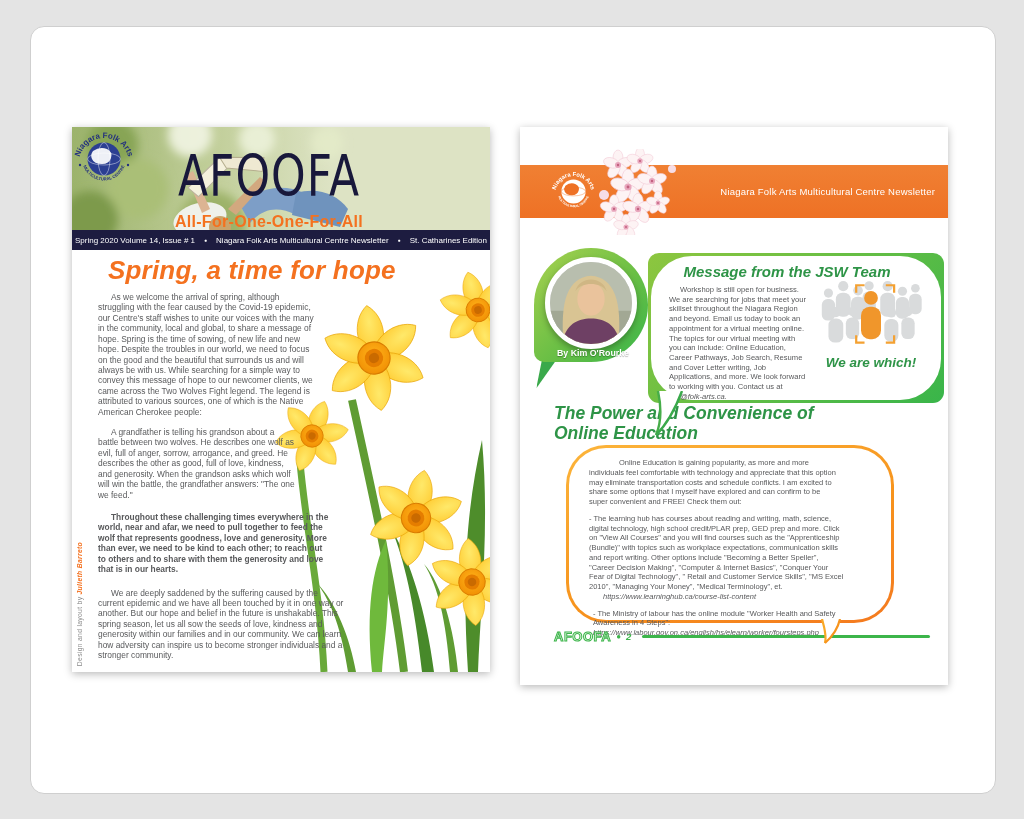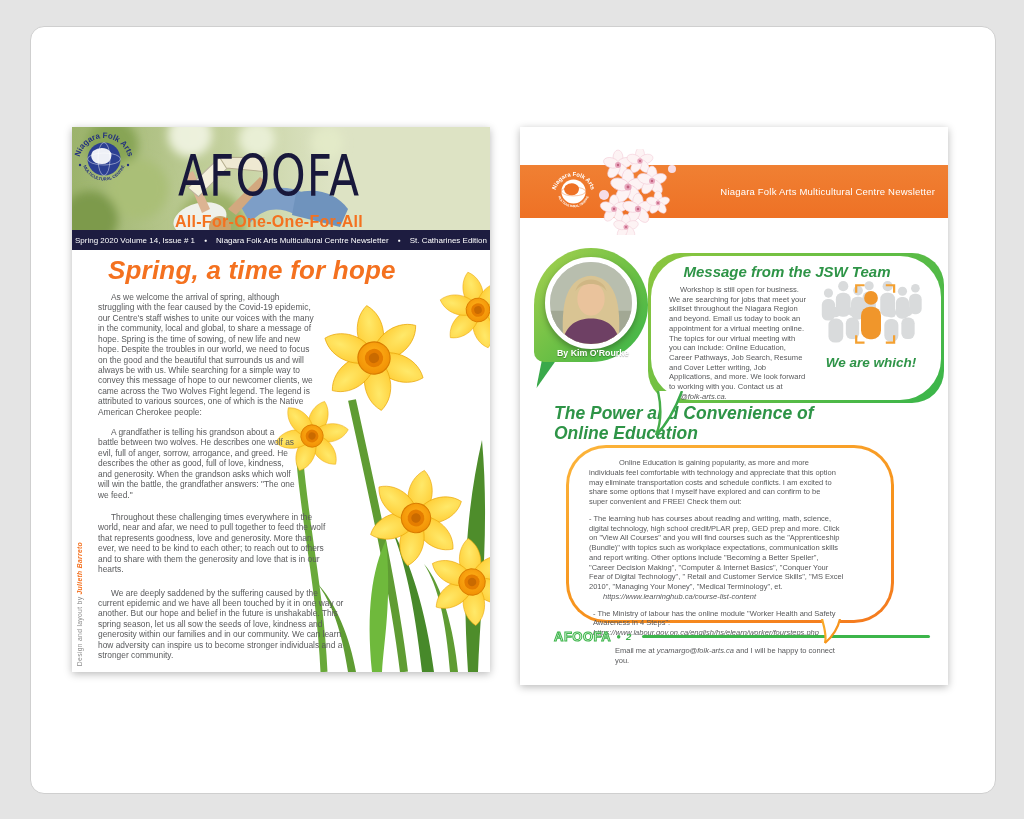--- a/index.html
+++ b/index.html
@@ -22,21 +22,21 @@
   .lp-navybar{position:absolute;left:0;top:103px;width:418px;height:20px;background:#1d1c40;
     display:flex;align-items:center;justify-content:center;gap:9px;color:#fff;font-size:8px;white-space:nowrap;}
   .nb-dot{font-size:5px;line-height:1;}
   .lp-body{position:absolute;left:0;top:123px;width:418px;height:432px;overflow:hidden;}
   .daffodils{position:absolute;right:-2px;top:0;z-index:1;}
   .article-title{position:absolute;left:36px;top:5px;width:300px;z-index:2;
     font-size:26px;font-weight:bold;font-style:italic;color:#f4711f;letter-spacing:.2px;}
   .article-col{position:absolute;left:26px;top:42px;z-index:2;color:#595a5c;font-size:8.4px;line-height:1.24;}
   .article-col p{margin:0 0 10px 0;text-indent:13px;}
   .p1{width:218px;}  .p2{width:198px;margin-bottom:12px!important;}
-  .p3{width:234px;margin-bottom:13px!important;}  .p4{width:246px;}
+  .p3{width:234px;margin-bottom:13px!important;font-weight:bold;}  .p4{width:246px;}
   .credit{position:absolute;left:4px;bottom:16px;z-index:3;writing-mode:vertical-rl;
     transform:rotate(180deg);font-size:6.8px;color:#8a8a8a;letter-spacing:.3px;}
   .credit .credit-name{color:#f4711f;font-weight:bold;font-style:italic;}
 
   
   .rp-banner{position:absolute;left:0;top:38px;width:428px;height:53px;
     background:linear-gradient(#f08033,#ee7125);}
   .rp-logo{position:absolute;left:30px;top:3px;width:47px;height:47px;}
   .blossoms{position:absolute;left:66px;top:-16px;}
   .banner-title{position:absolute;right:13px;top:0;height:53px;display:flex;align-items:center;
@@ -49,21 +49,21 @@
     background:linear-gradient(135deg,#a8d14f 0%,#6abf45 55%,#39b54a 100%);}
   .gblob-tail{position:absolute;left:4px;bottom:10px;width:28px;height:36px;background:#3aa94b;
     clip-path:polygon(12% 0,72% 0,0 100%);transform:rotate(6deg);}
   .photo-ring{position:absolute;border:5px solid #fff;border-radius:50%;overflow:hidden;
     box-shadow:0 3px 6px rgba(0,0,0,.3);background:#ccc;}
   .photo-kim{left:11px;top:9px;width:82px;height:82px;}
   .byline{position:absolute;text-align:center;color:#fff;font-weight:bold;font-size:8.8px;
     text-shadow:0 1px 1px rgba(0,0,0,.3);}
   .byline-kim{left:0;top:100px;width:118px;}
   
-  .green-bubble{position:absolute;left:128px;top:126px;width:288px;height:142px;border-radius:32px;
+  .green-bubble{position:absolute;left:128px;top:126px;width:288px;height:142px;border-radius:11px;
     background:linear-gradient(135deg,#8dc63f,#39b54a);padding:4px;}
   .gb-inner{position:absolute;left:3px;top:3px;right:3px;bottom:3px;background:#fff;border-radius:41px;}
   .jsw-heading{position:absolute;left:8px;top:7px;width:256px;text-align:center;
     font-size:15px;font-weight:bold;font-style:italic;color:#2e9447;}
   .jsw-text{position:absolute;left:18px;top:29px;width:140px;font-size:7.6px;line-height:1.28;
     color:#58595b;text-indent:11px;}
   .em-link{font-style:italic;color:#58595b;}
   .hiring{position:absolute;left:160px;top:20px;width:120px;text-align:center;}
   .hiring-caption{font-size:13.5px;font-weight:bold;font-style:italic;color:#2e9447;margin-top:1px;}
   .green-tail{position:absolute;left:132px;top:264px;z-index:4;}
@@ -331,21 +331,20 @@
       <div>Online Education</div>
     </div>
 
     <div class="orange-bubble">
       <div class="ob-inner">
         <div class="ob-text">
           <p class="ob-p1">Online Education is gaining popularity, as more and more individuals feel comfortable with technology and appreciate that this option may eliminate transportation costs and schedule conflicts.  I am excited to share some options that I myself have explored and can confirm to be super convenient and FREE! Check them out:</p>
           <p class="ob-p2">- The learning hub has courses about reading and writing, math, science, digital technology, high school credit/PLAR prep, GED prep and more.  Click on "View All Courses" and you will find courses such as the "Apprenticeship (Bundle)" with topics such as workplace expectations, communication skills and report writing.  Other options include "Becoming a Better Speller", "Career Decision Making", "Computer &amp; Internet Basics", "Conquer Your Fear of Digital Technology", " Retail and Customer Service Skills", "MS Excel 2010", "Managing Your Money", "Medical Terminology", et.</p>
           <p class="ob-link1 em-link">https://www.learninghub.ca/course-list-content</p>
           <p class="ob-p3"><span>- The Ministry of labour has the online module "Worker Health and Safety Awareness in 4 Steps":  </span><span class="em-link">https://www.labour.gov.on.ca/english/hs/elearn/worker/foursteps.php</span></p>
-          <p class="ob-p4"><span>Email me at </span><span class="em-link">ycamargo@folk-arts.ca</span><span>  and I will be happy to connect you.</span></p>
         </div>
       </div>
     </div>
 
     <svg class="orange-tail" width="26" height="26" viewBox="0 0 26 26">
       <path d="M4,0 L22,0 C20,9 14,18 7,24 C9,16 6,8 4,0 Z" fill="#ffffff"></path>
       <path d="M4,0 C6,8 9,16 7,24" stroke="#f9a825" stroke-width="2.2" fill="none"></path>
       <path d="M22,0 C20,9 14,18 7,24" stroke="#f7941d" stroke-width="2.2" fill="none"></path>
     </svg>
 

